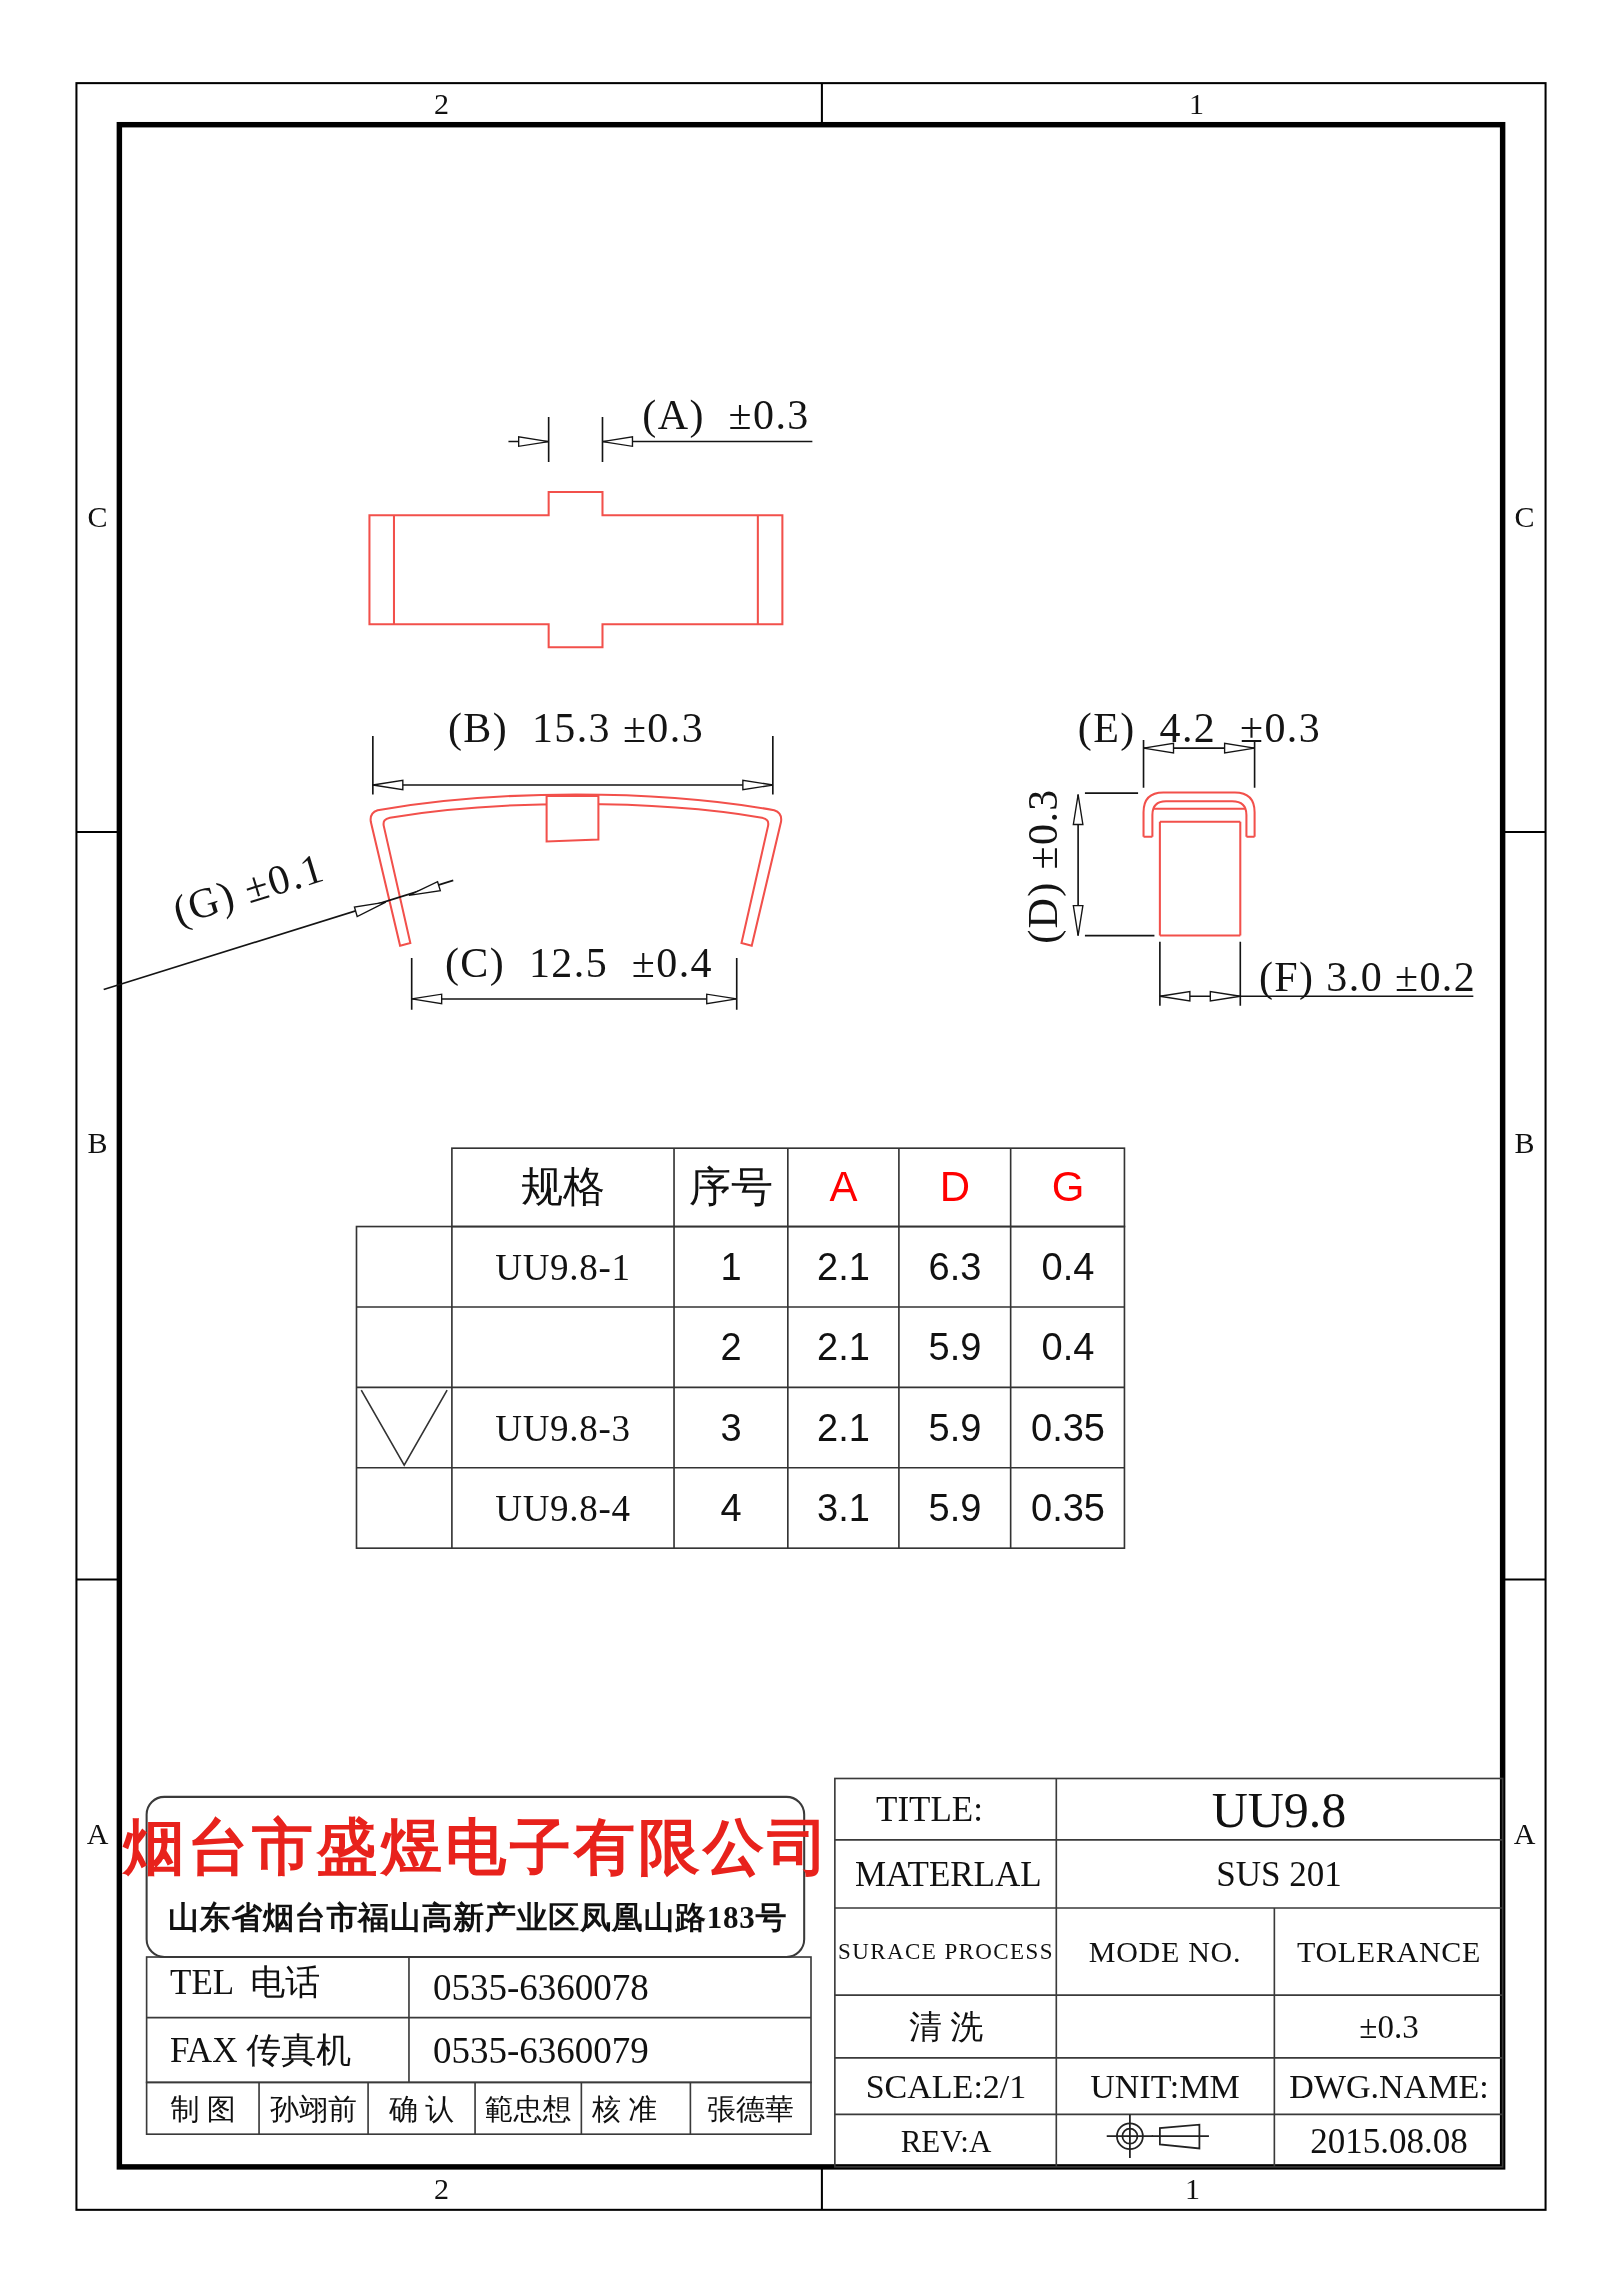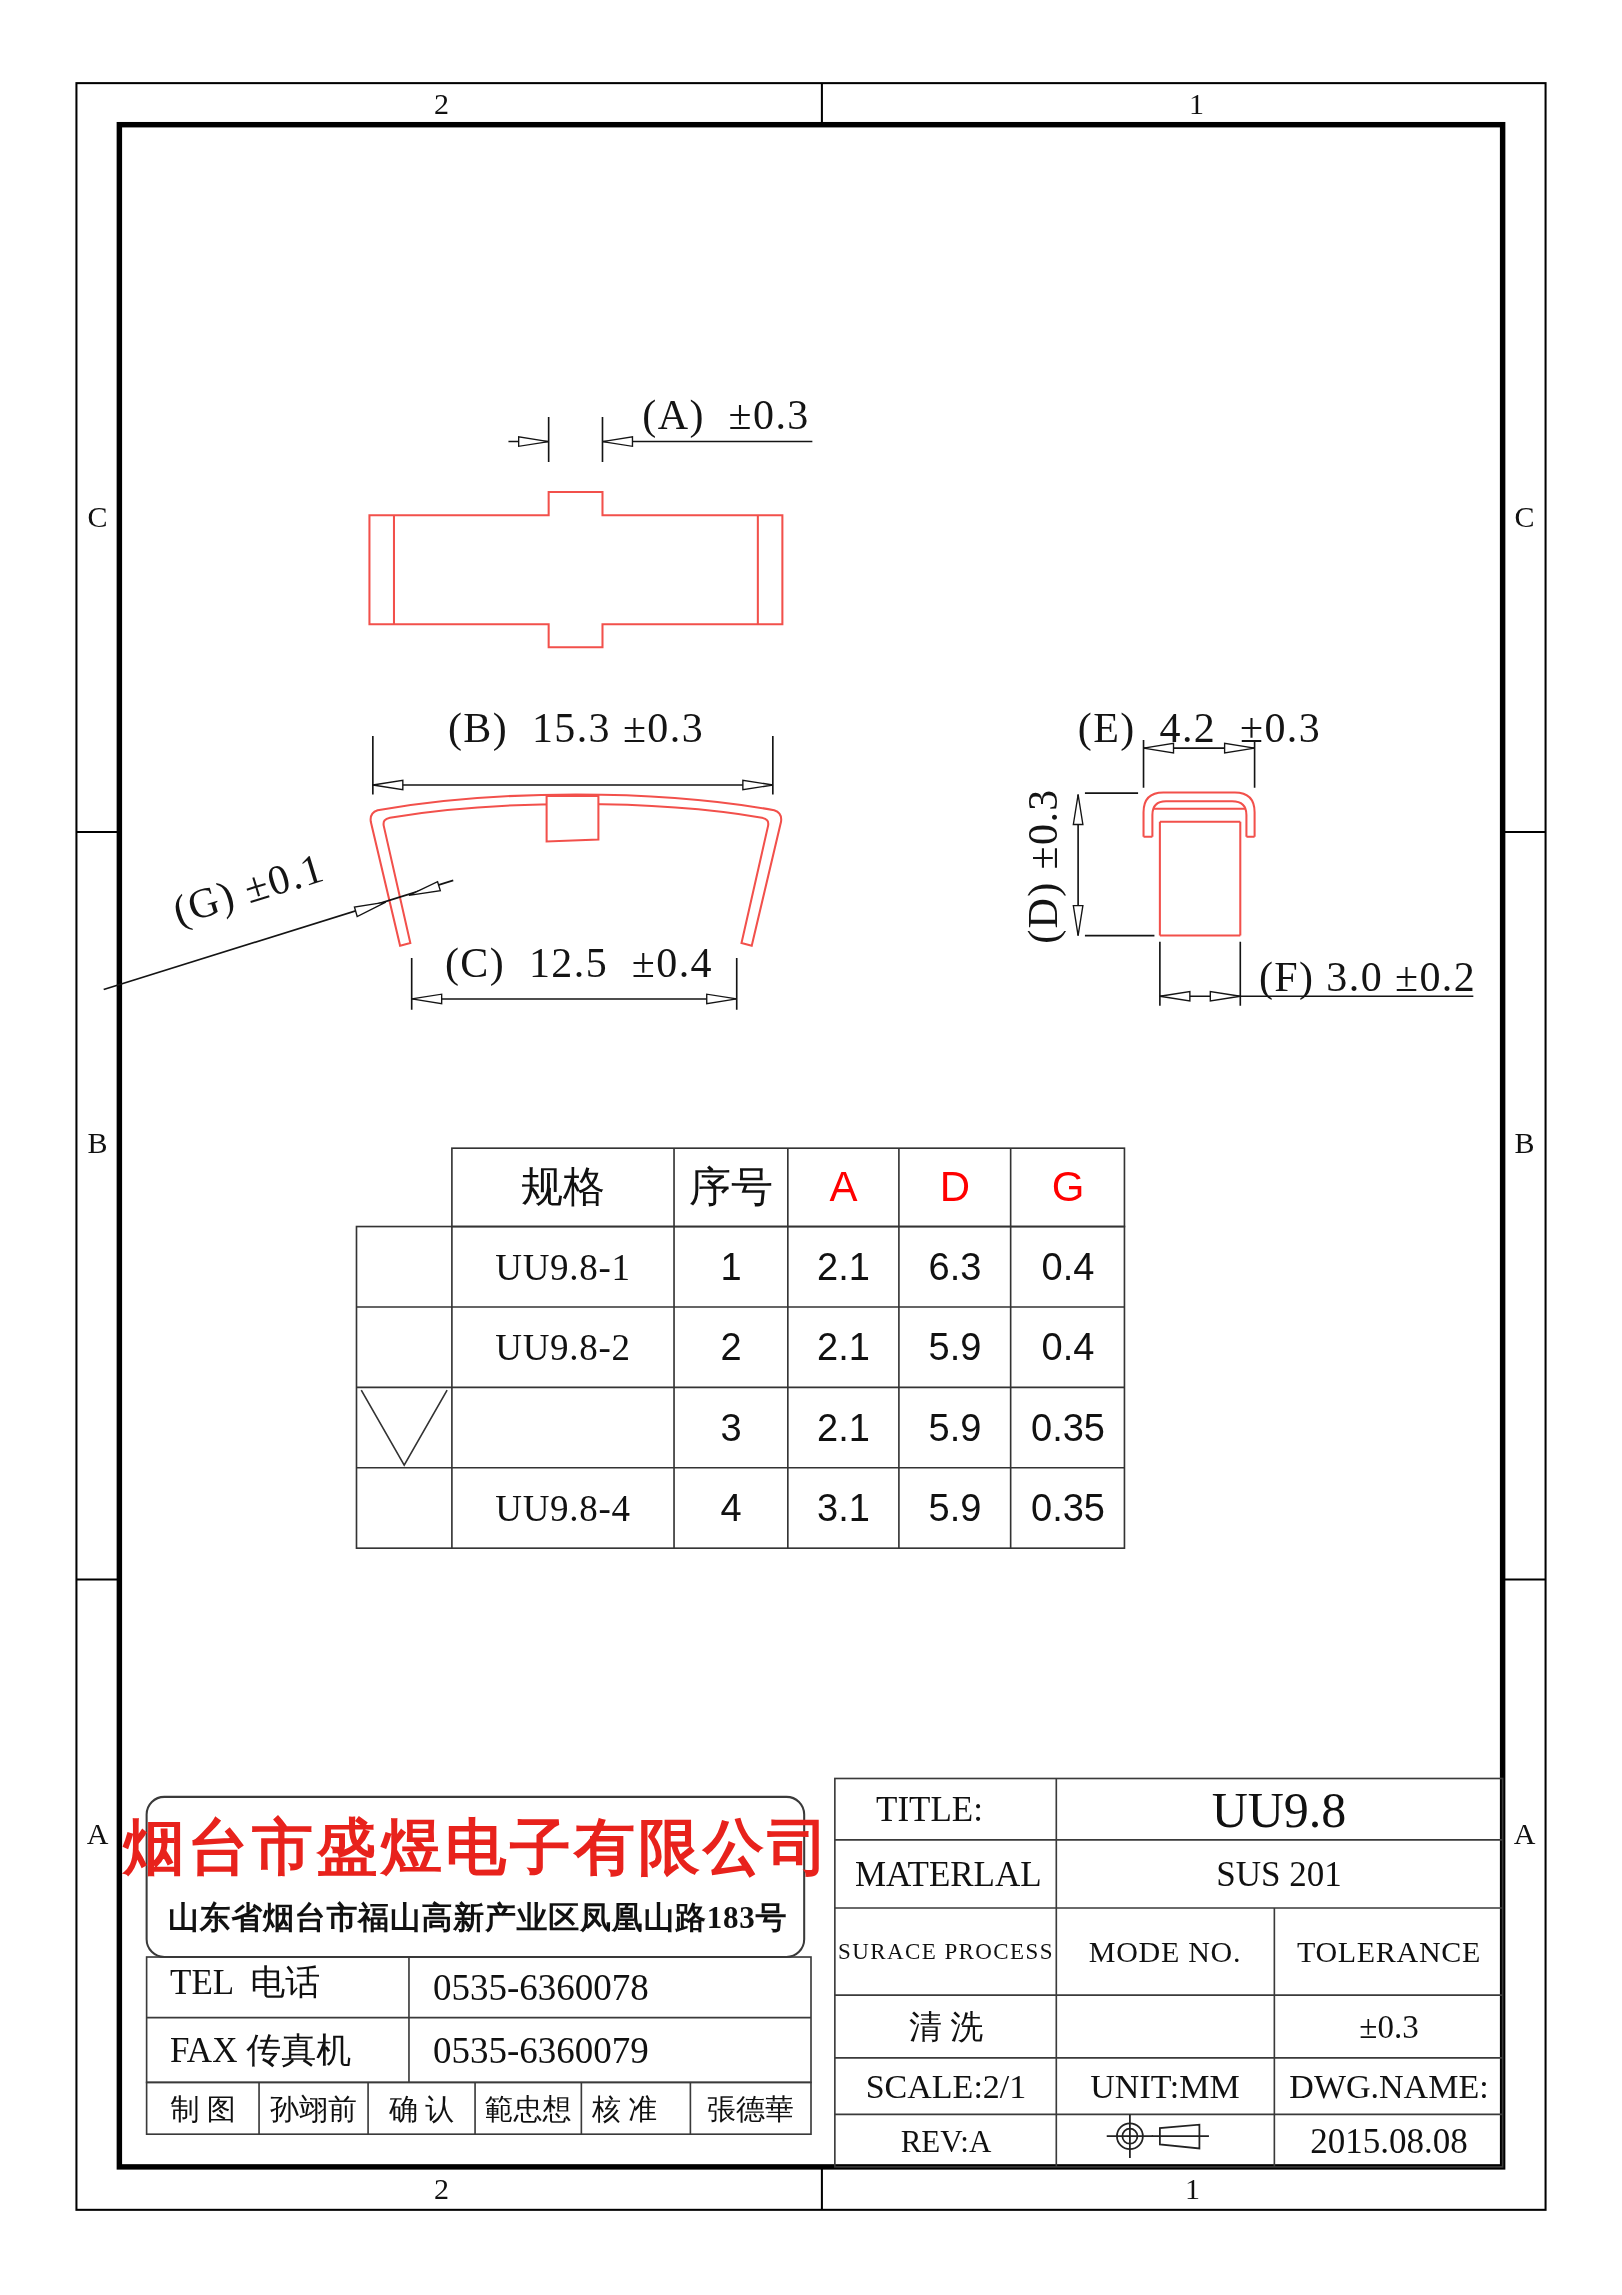--- a/index.html
+++ b/index.html
@@ -135,26 +135,26 @@
   <div class="t th-red" style="left:788px;top:1148px;width:111px;height:78px;">A</div>
   <div class="t th-red" style="left:899px;top:1148px;width:112px;height:78px;">D</div>
   <div class="t th-red" style="left:1011px;top:1148px;width:114px;height:78px;">G</div>
 
   <div class="t cell-spec" style="left:452px;top:1227px;width:222px;height:80px;">UU9.8-1</div>
   <div class="t cell-num" style="left:674px;top:1227px;width:114px;height:80px;">1</div>
   <div class="t cell-num" style="left:788px;top:1227px;width:111px;height:80px;">2.1</div>
   <div class="t cell-num" style="left:899px;top:1227px;width:112px;height:80px;">6.3</div>
   <div class="t cell-num" style="left:1011px;top:1227px;width:114px;height:80px;">0.4</div>
 
-  <div class="t cell-spec" style="left:452px;top:1307px;width:222px;height:80px;">UU9.8-2</div>
   <div class="t cell-num" style="left:674px;top:1307px;width:114px;height:80px;">2</div>
   <div class="t cell-num" style="left:788px;top:1307px;width:111px;height:80px;">2.1</div>
   <div class="t cell-num" style="left:899px;top:1307px;width:112px;height:80px;">5.9</div>
   <div class="t cell-num" style="left:1011px;top:1307px;width:114px;height:80px;">0.4</div>
 
+  <div class="t cell-spec" style="left:452px;top:1388px;width:222px;height:80px;">UU9.8-3</div>
   <div class="t cell-num" style="left:674px;top:1388px;width:114px;height:80px;">3</div>
   <div class="t cell-num" style="left:788px;top:1388px;width:111px;height:80px;">2.1</div>
   <div class="t cell-num" style="left:899px;top:1388px;width:112px;height:80px;">5.9</div>
   <div class="t cell-num" style="left:1011px;top:1388px;width:114px;height:80px;">0.35</div>
 
   <div class="t cell-spec" style="left:452px;top:1468px;width:222px;height:80px;">UU9.8-4</div>
   <div class="t cell-num" style="left:674px;top:1468px;width:114px;height:80px;">4</div>
   <div class="t cell-num" style="left:788px;top:1468px;width:111px;height:80px;">3.1</div>
   <div class="t cell-num" style="left:899px;top:1468px;width:112px;height:80px;">5.9</div>
   <div class="t cell-num" style="left:1011px;top:1468px;width:114px;height:80px;">0.35</div>

